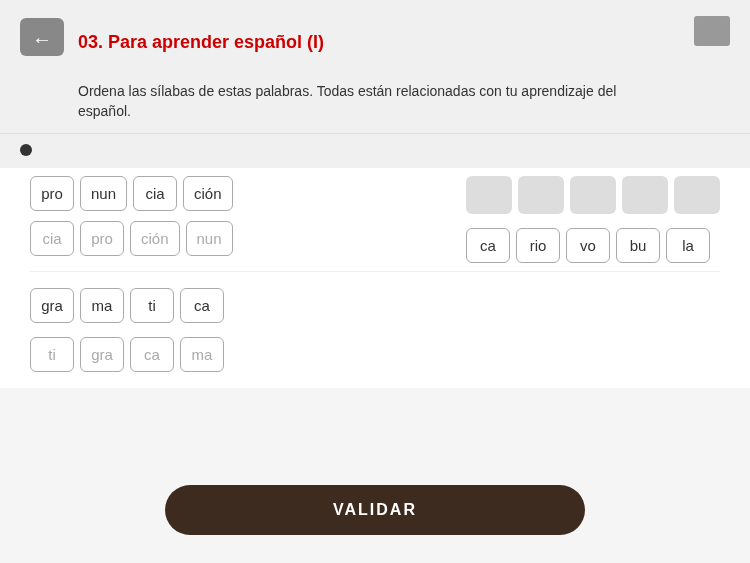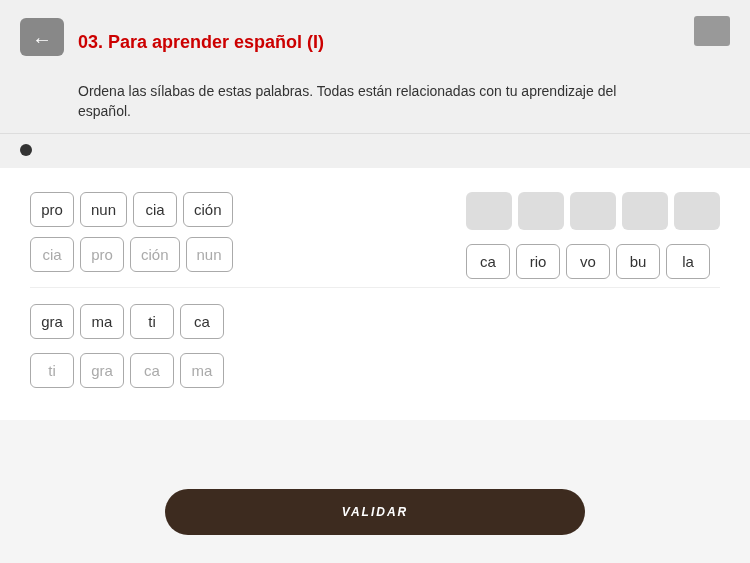--- a/index.html
+++ b/index.html
@@ -74,21 +74,21 @@
     .dot {
       width: 12px;
       height: 12px;
       background: #333;
       border-radius: 50%;
       display: inline-block;
     }
 
     
     .main {
-      padding: 24px 30px;
+      padding: 8px 30px;
       background: white;
     }
 
     
     .tile {
       border: 1.5px solid #aaa;
       border-radius: 6px;
       padding: 8px 10px;
       font-size: 15px;
       color: #333;
@@ -126,25 +126,24 @@
       transform: translateX(-50%);
       width: 420px;
     }
     .validate-btn {
       width: 100%;
       padding: 16px;
       background: #3d2b1f;
       color: white;
       border: none;
       border-radius: 30px;
-      font-size: 12px;
+      font-size: 16px;
       font-weight: bold;
       letter-spacing: 2px;
       cursor: pointer;
-      font-style: italic;
     }
 
     .section-container {
       display: flex;
       justify-content: space-between;
       align-items: flex-start;
       margin-bottom: 8px;
     }
 
     .left-col {

